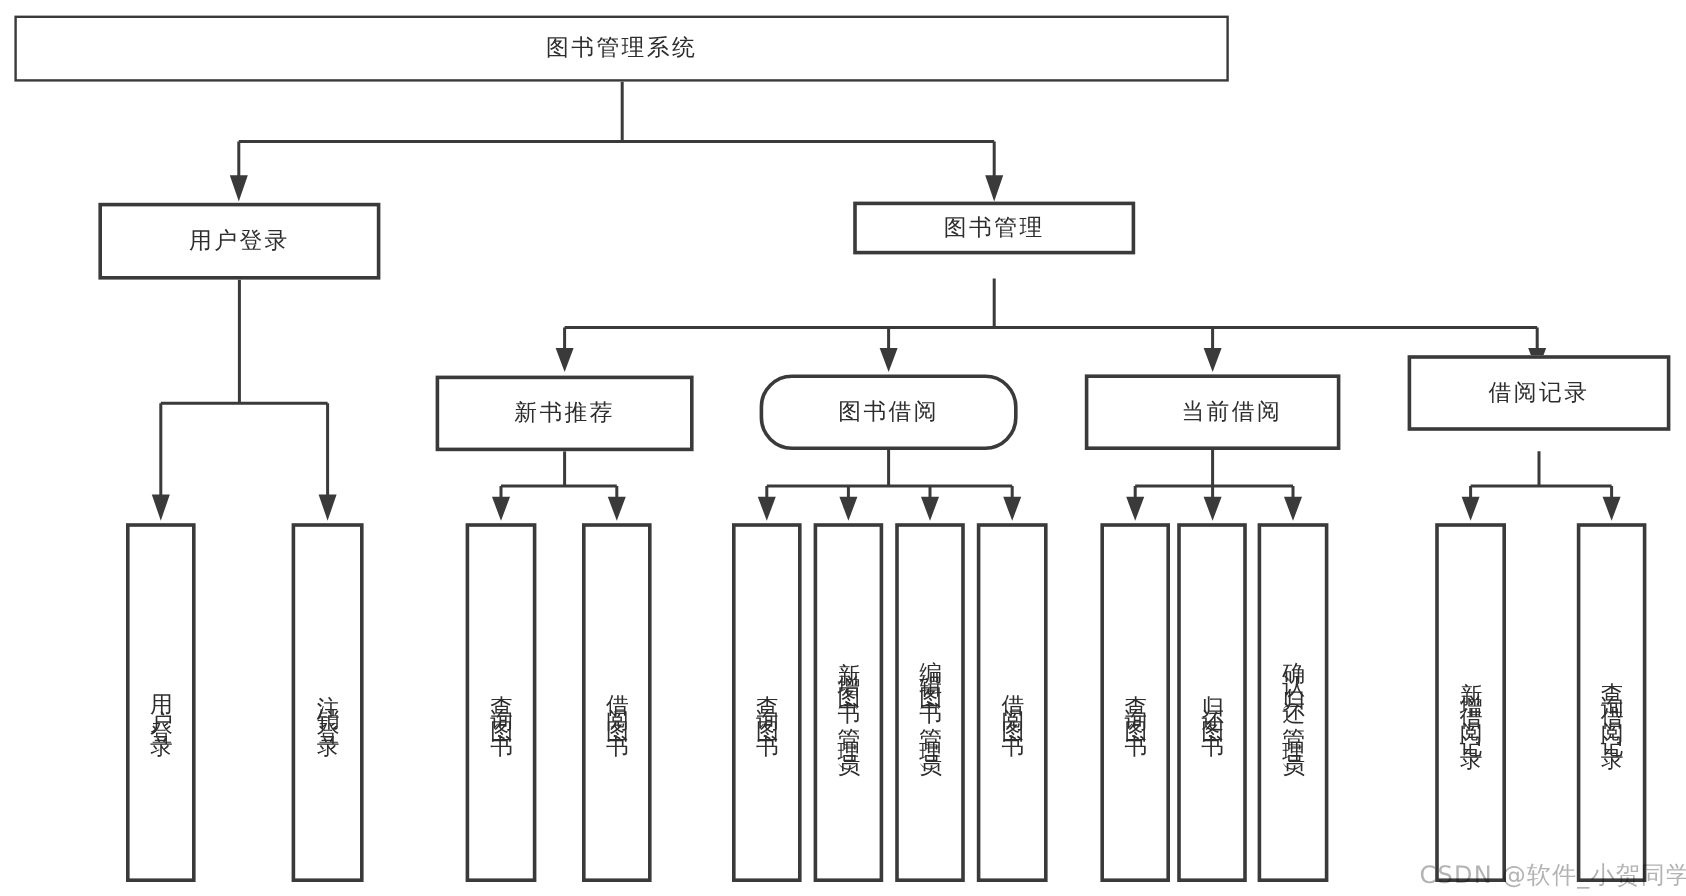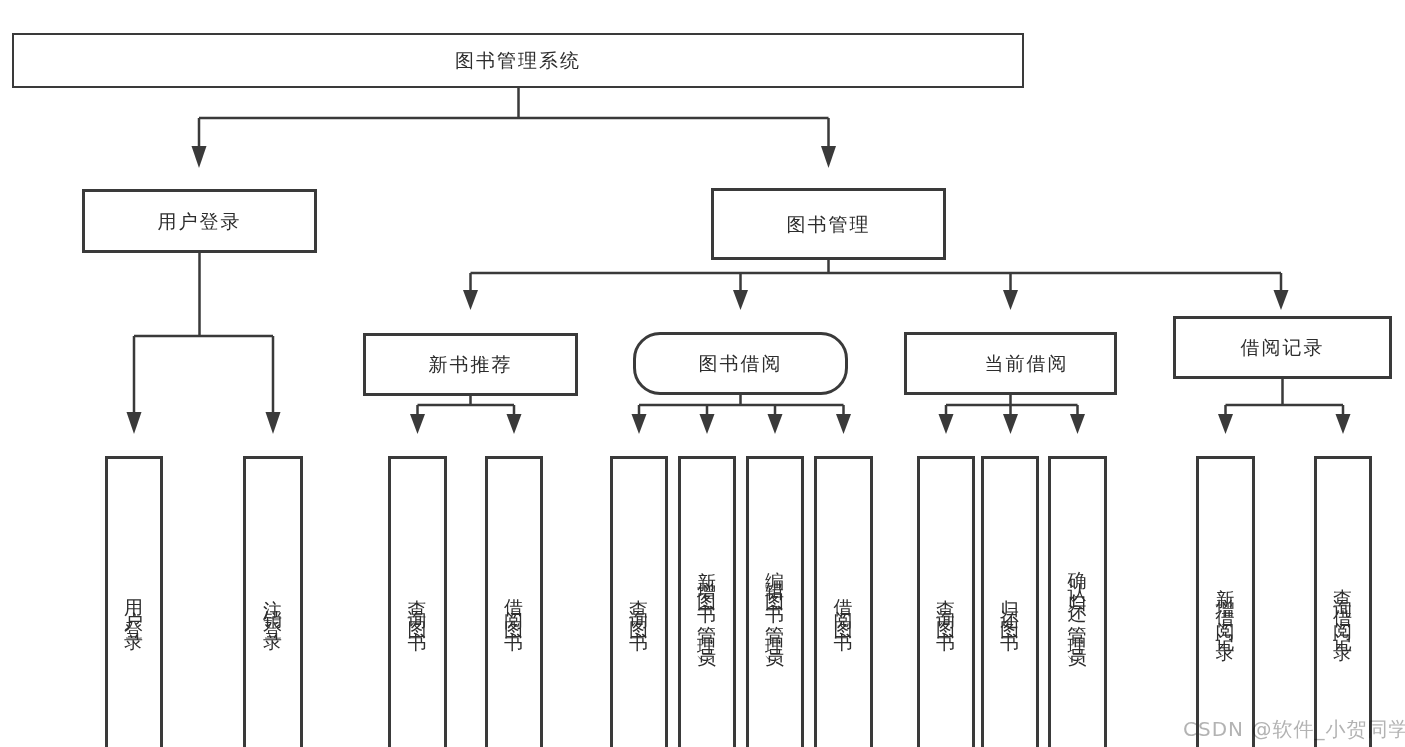--- a/index.html
+++ b/index.html
@@ -14,21 +14,20 @@
     overflow:hidden;font-family:"DejaVu Sans","Liberation Sans",sans-serif;
   }
   #wires{position:absolute;left:0;top:0;width:1405px;height:747px;}
   #wires path{stroke:var(--line);stroke-width:2.5;fill:none;}
   #wires polygon{fill:var(--line);stroke:none;}
   .box{
     position:absolute;box-sizing:border-box;border:3px solid var(--line);
     background:var(--background);display:flex;align-items:center;justify-content:center;
     color:var(--text);font-size:19px;letter-spacing:2px;line-height:1;z-index:2;
     white-space:nowrap;
-    margin-top:20px;
   }
   .box.root{border-width:2px;}
   .box.v{
     writing-mode:vertical-rl;text-orientation:mixed;letter-spacing:11px;
     white-space:normal;font-size:19px;
   }
   #watermark{
     position:absolute;left:1183px;top:716px;z-index:5;
     color:var(--watermark);font-size:20px;letter-spacing:1px;
     mix-blend-mode:multiply;white-space:nowrap;
@@ -71,21 +70,21 @@
     <polygon points="1070,414 1085,414 1077.5,434"></polygon>
 
     <path d="M1282.5 376 V406 M1225.5 405 H1343 M1225.5 405 V416 M1343 405 V416"></path>
     <polygon points="1218,414 1233,414 1225.5,434"></polygon>
     <polygon points="1335.5,414 1350.5,414 1343,434"></polygon>
   </svg>
 
   <div class="box root" style="left:12px;top:13px;width:1012px;height:55px;">图书管理系统</div>
 
   <div class="box" style="left:82px;top:169px;width:235px;height:64px;">用户登录</div>
-  <div class="box" style="left:711px;top:168px;width:235px;height:72px;">图书管理</div>
+  <div class="box" style="left:711px;top:168px;width:235px;height:44px;">图书管理</div>
 
   <div class="box" style="left:363px;top:313px;width:215px;height:63px;text-align:center;">新书推荐</div>
   <div class="box" style="left:633px;top:312px;width:215px;height:63px;border-radius:27px;">图书借阅</div>
   <div class="box" style="left:904px;top:312px;width:213px;height:63px;padding-left:32px;">当前借阅</div>
   <div class="box" style="left:1173px;top:296px;width:219px;height:63px;">借阅记录</div>
 
   <div class="box v" style="left:105px;top:436px;width:58px;height:299px;">用户登录</div>
   <div class="box v" style="left:243px;top:436px;width:60px;height:299px;">注销登录</div>
 
   <div class="box v" style="left:388px;top:436px;width:59px;height:299px;">查询图书</div>

